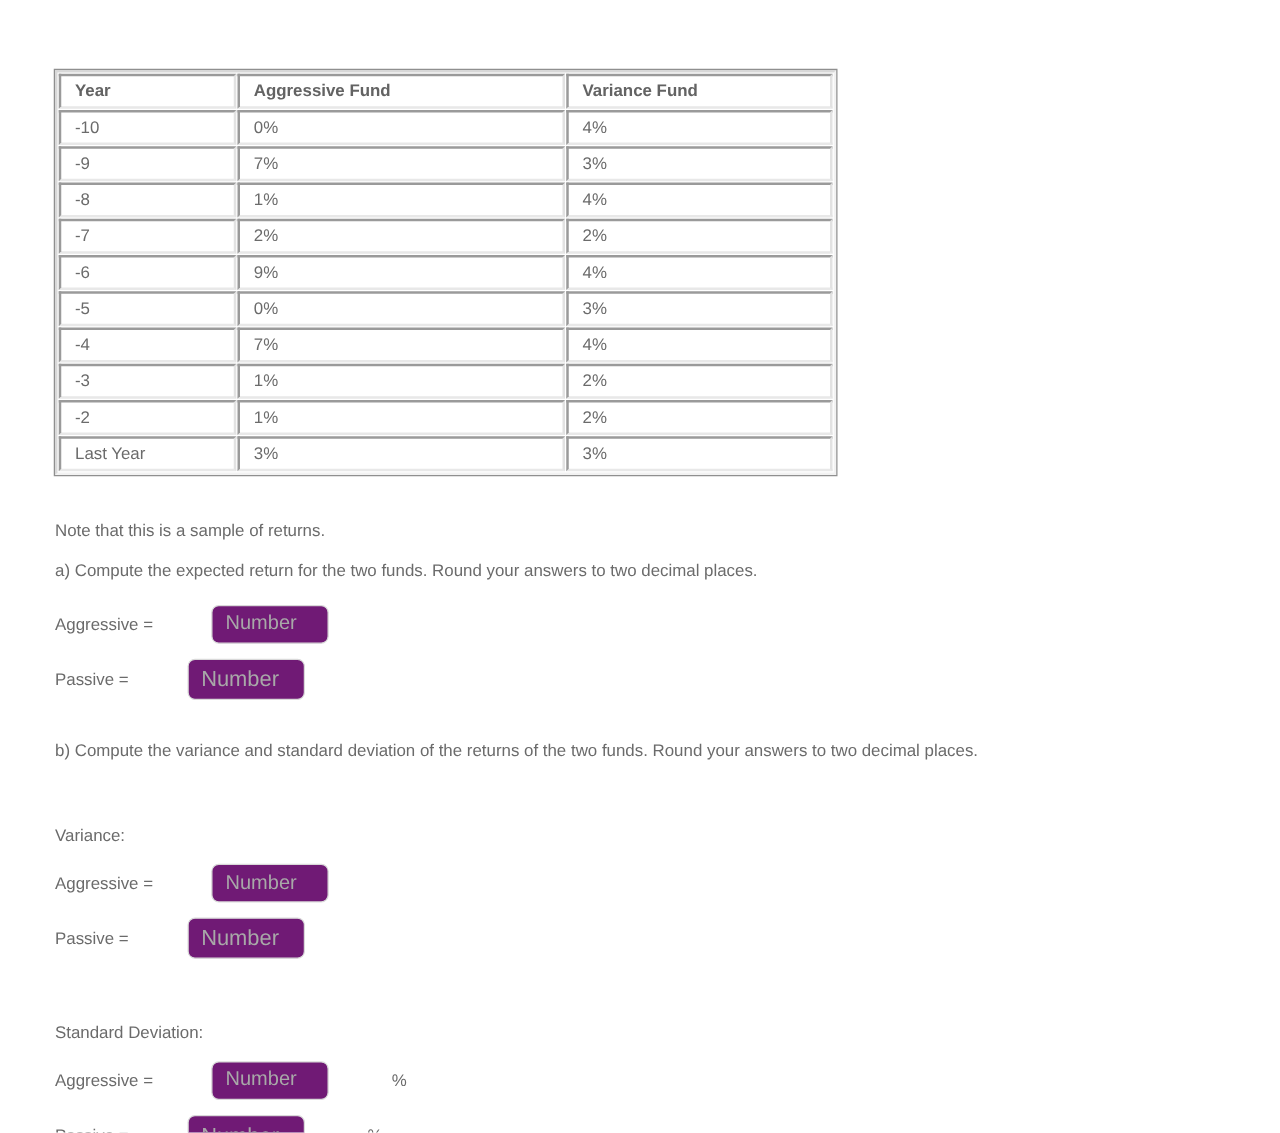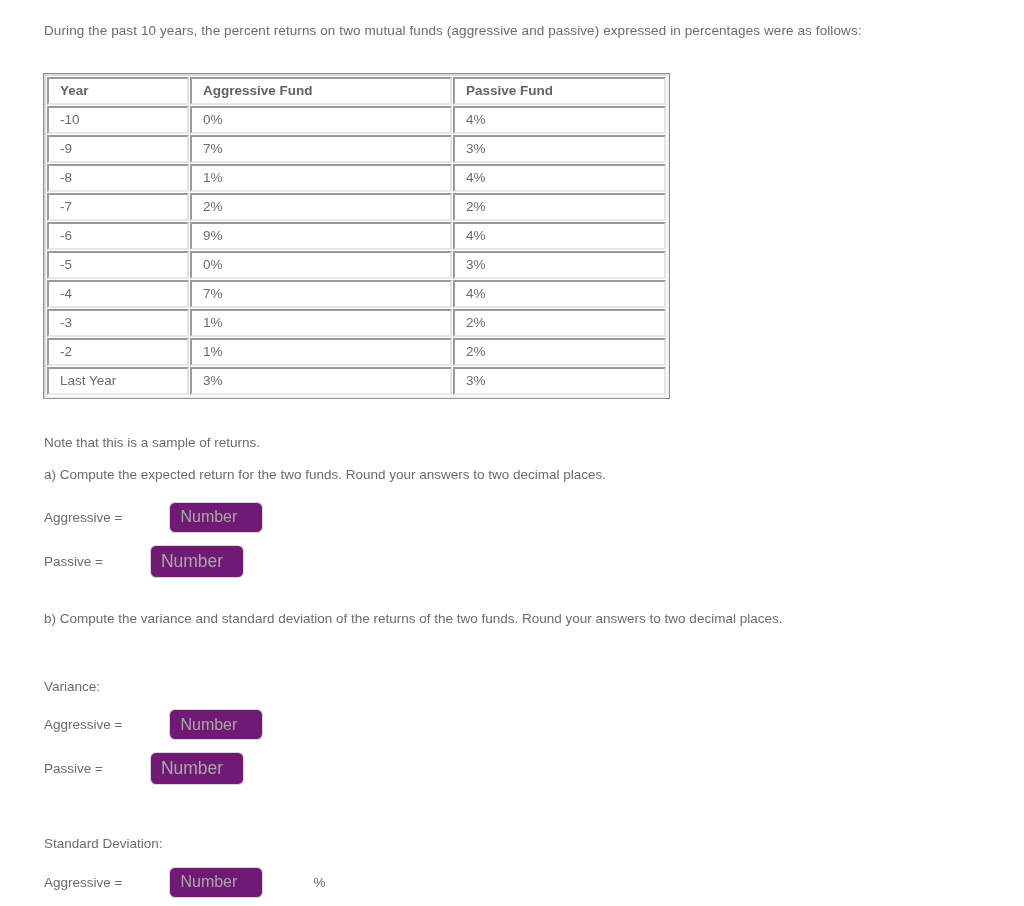--- a/index.html
+++ b/index.html
@@ -141,39 +141,38 @@
     font-size: 13.5px;
     color: #6b6b6b;
     margin-left: 10px;
   }
 </style>
 </head>
 <body>
 
 <div class="page">
 
-  <p class="intro">During the past 10 years, the percent returns on two mutual funds (aggressive and passive) expressed in percentages were as follows:</p>
 
   <div class="table-wrap">
     <table class="returns">
       <colgroup>
         <col class="col-year">
           <col class="col-agg">
           <col class="col-pas">
       </colgroup>
       <thead>
         <tr>
           <th>
               <span class="cell-txt">Year</span>
             </th>
           <th>
               <span class="cell-txt">Aggressive Fund</span>
             </th>
           <th>
-              <span class="cell-txt">Passive Fund</span>
+              <span class="cell-txt">Variance Fund</span>
             </th>
         </tr>
       </thead>
       <tbody>
         <tr>
           <td>
               <span class="cell-txt">-10</span>
             </td>
           <td>
               <span class="cell-txt">0%</span>

